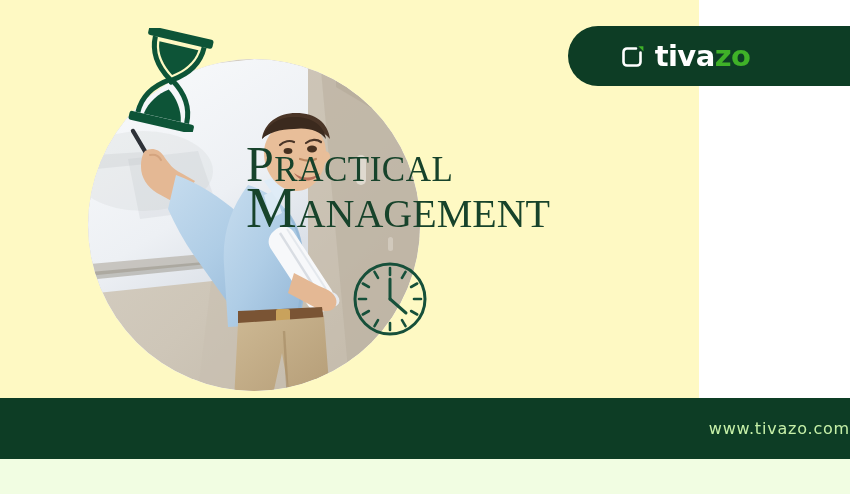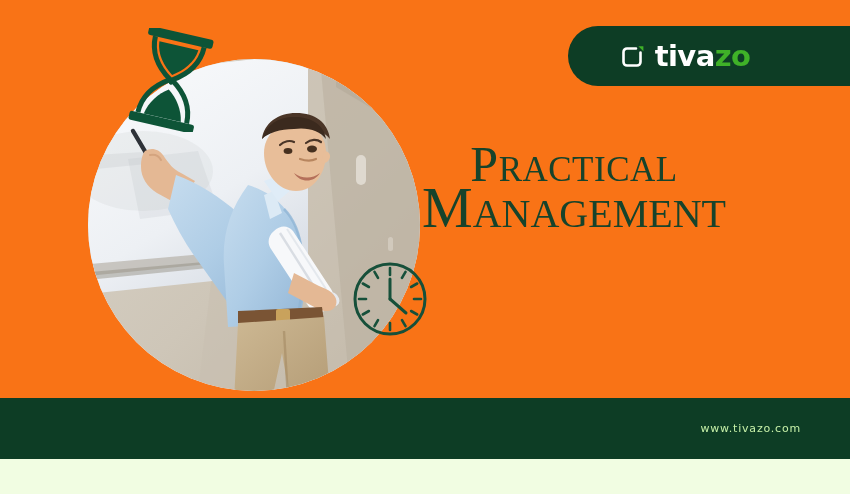--- a/index.html
+++ b/index.html
@@ -3,22 +3,22 @@
 <meta charset="utf-8">
 <style>
   * { margin:0; padding:0; box-sizing:border-box; }
   html, body {
     width:850px; height:494px;
     overflow:hidden;
     font-family:"Liberation Sans", sans-serif;
   }
   #banner {
     position:relative;
-    width:850px; height:494px;
-    background:#f97316;
+    width:699px; height:494px;
+    background:#fef9c3;
   }
 
   
   .logo-pill {
     position:absolute;
     left:568px; top:26px;
     width:282px; height:60px;
     background:#0D3D25;
     border-top-left-radius:30px;
     border-bottom-left-radius:30px;
@@ -35,23 +35,23 @@
     font-weight:700;
     letter-spacing:-0.6px;
     line-height:1;
   }
   .lw-a { color:#FFFFFF; }
   .lw-b { color:#3FB128; }
 
   
   .title-block {
     position:absolute;
-    right:66px; top:142px;
+    right:33px; top:142px;
     width:420px;
-    text-align:center;
+    text-align:left;
   }
   .title-line {
     font-family:"Liberation Serif", "DejaVu Serif", serif;
     font-variant:small-caps;
     font-size:50px;
     line-height:44px;
     color:#17432B;
     letter-spacing:0.5px;
     white-space:nowrap;
   }
@@ -85,24 +85,23 @@
     position:absolute;
     left:0; top:398px;
     width:850px; height:61px;
     background:#0D3D25;
     display:flex;
     align-items:center;
     justify-content:flex-end;
   }
   .footer-url {
     font-family:"DejaVu Sans", sans-serif;
-    font-size:11px;
+    font-size:16px;
     color:#C6F0A8;
     letter-spacing:0.8px;
-    margin-right:49px;
   }
   .footer-strip {
     position:absolute;
     left:0; top:459px;
     width:850px; height:35px;
     background:#F1FDE2;
   }
 </style>
 </head>
 <body>

